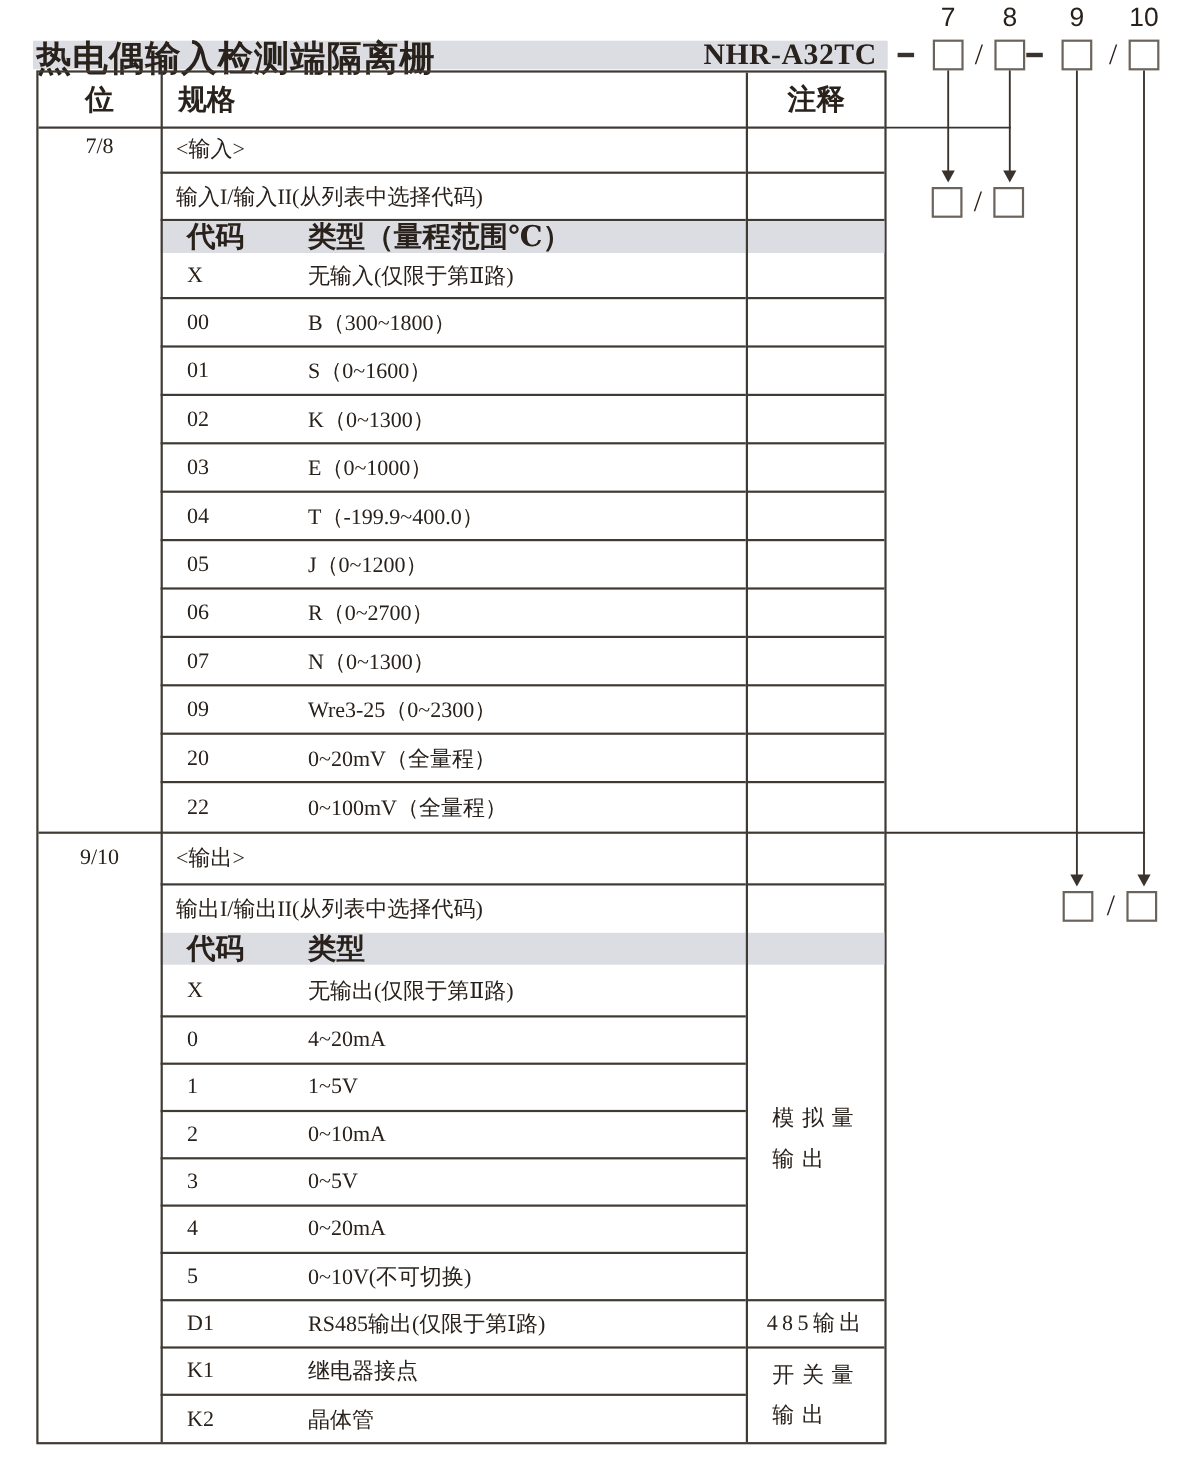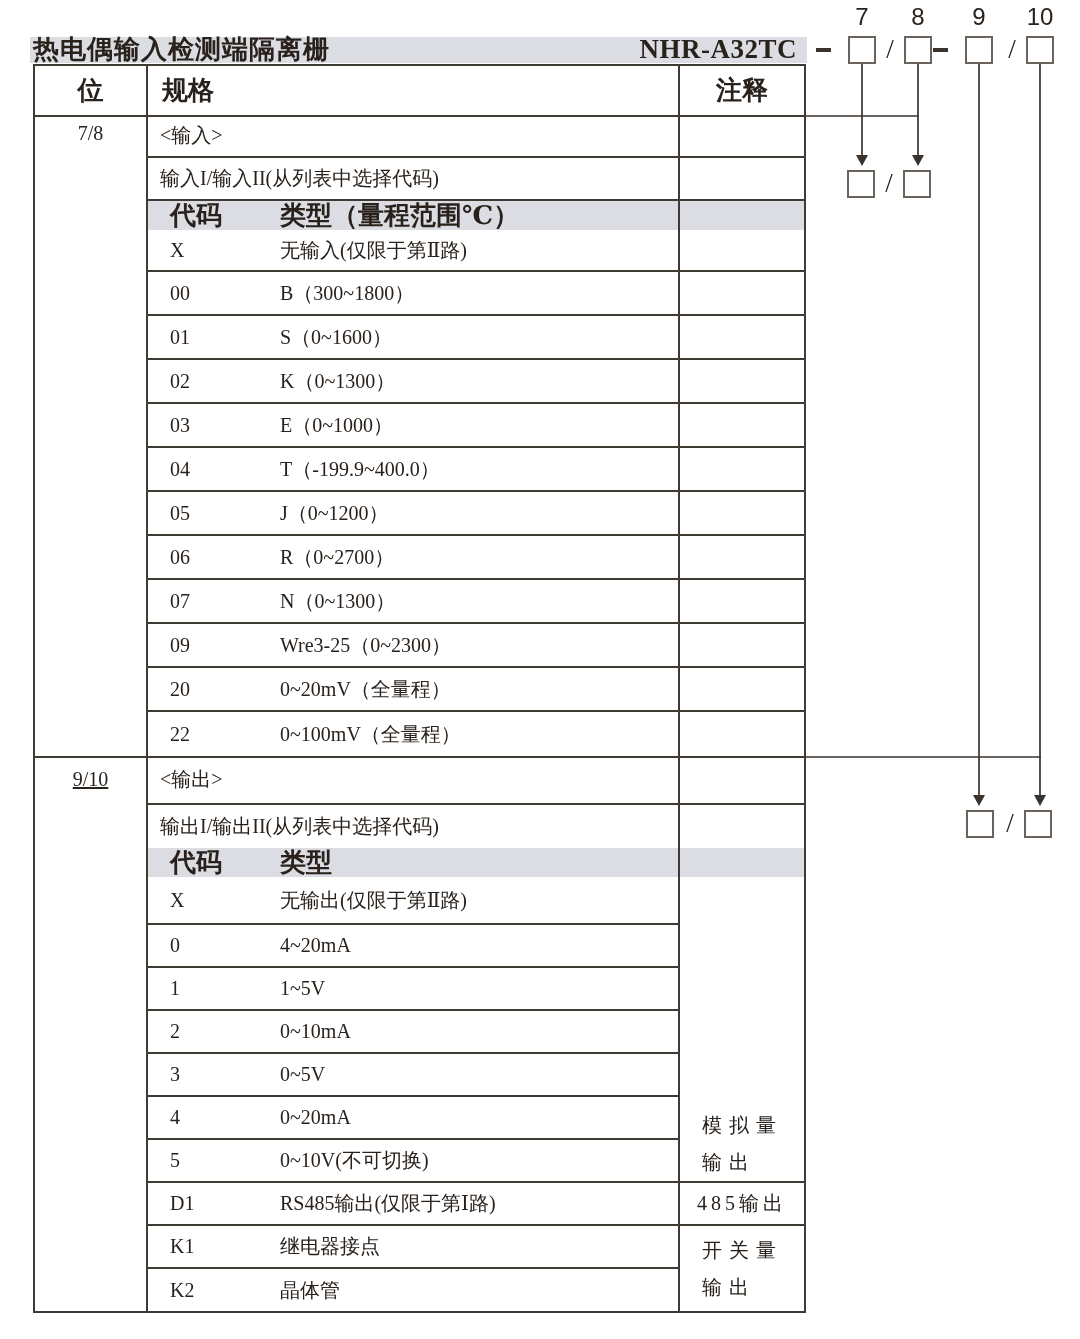--- a/index.html
+++ b/index.html
@@ -4,21 +4,21 @@
 <style>
   :root{
     --band:#dcdde2; --line:#403a34; --text:#29211b; --boxline:#6b645d; --diagline:#3a332d;
   }
   *{margin:0;padding:0;box-sizing:border-box;}
   html,body{background:#ffffff;}
   .page{position:relative;width:1080px;height:1339px;background:#fff;overflow:hidden;
         font-family:"Liberation Serif","DejaVu Serif",serif;color:var(--text);}
   
   .title-bar{position:absolute;left:30px;top:37px;width:777px;height:26px;background:var(--band);}
-  .title-product{position:absolute;left:3px;top:-5px;font-size:26px;font-weight:bold;letter-spacing:1px;white-space:nowrap;}
+  .title-product{position:absolute;left:3px;top:-5px;font-size:32px;font-weight:bold;letter-spacing:1px;white-space:nowrap;}
   .title-model{position:absolute;right:10px;top:-3px;font-size:27px;font-weight:bold;letter-spacing:.5px;white-space:nowrap;}
   
   .digit{position:absolute;top:3px;width:28px;text-align:center;font-family:"Liberation Sans","DejaVu Sans",sans-serif;
          font-size:24px;color:var(--text);}
   .obox{position:absolute;width:28px;height:28px;border:2px solid var(--boxline);background:#fff;}
   .dash{position:absolute;width:15px;height:4px;background:var(--diagline);}
   .slash{position:absolute;width:28px;text-align:center;font-size:27px;color:var(--text);}
   svg.connectors{position:absolute;left:0;top:0;pointer-events:none;}
   
   .spec-table{position:absolute;left:33px;top:64px;width:773px;height:1249px;border:2px solid var(--line);}
@@ -34,24 +34,24 @@
   .bb{border-bottom:2px solid var(--line);}
   .h29{height:29px;} .h42{height:42px;} .h43{height:43px;} .h44{height:44px;}
   .h48{height:48px;} .h49{height:49px;} .h85{height:85px;} .h306{height:306px;}
   .h641{height:641px;} .h555{height:555px;}
   .head{justify-content:center;font-size:26px;font-weight:bold;}
   .band{background:var(--band);font-size:26px;font-weight:bold;}
   .pl14{padding-left:14px;}
   .cell-code{flex:0 0 134px;padding-left:24px;}
   .cell-type{flex:1;white-space:nowrap;}
   .bit-cell{flex-direction:column;align-items:center;justify-content:flex-start;}
-  .bit-cell.top6{padding-top:7px;} .bit-cell.top10{padding-top:12px;text-decoration:underline;}
+  .bit-cell.top6{padding-top:7px;} .bit-cell.top10{padding-top:12px;}
   .note-cell{flex-direction:column;justify-content:center;align-items:flex-start;padding-left:22px;line-height:37px;letter-spacing:7px;}
   .note-center{align-items:center;padding-left:0;letter-spacing:4px;}
-  .nudge{padding-top:14px;justify-content:flex-end;}
+  .nudge{padding-top:14px;}
 </style>
 </head>
 <body>
 
 <div class="page">
 
   <div class="title-bar">
     <span class="title-product">热电偶输入检测端隔离栅</span>
     <span class="title-model">NHR-A32TC</span>
   </div>

